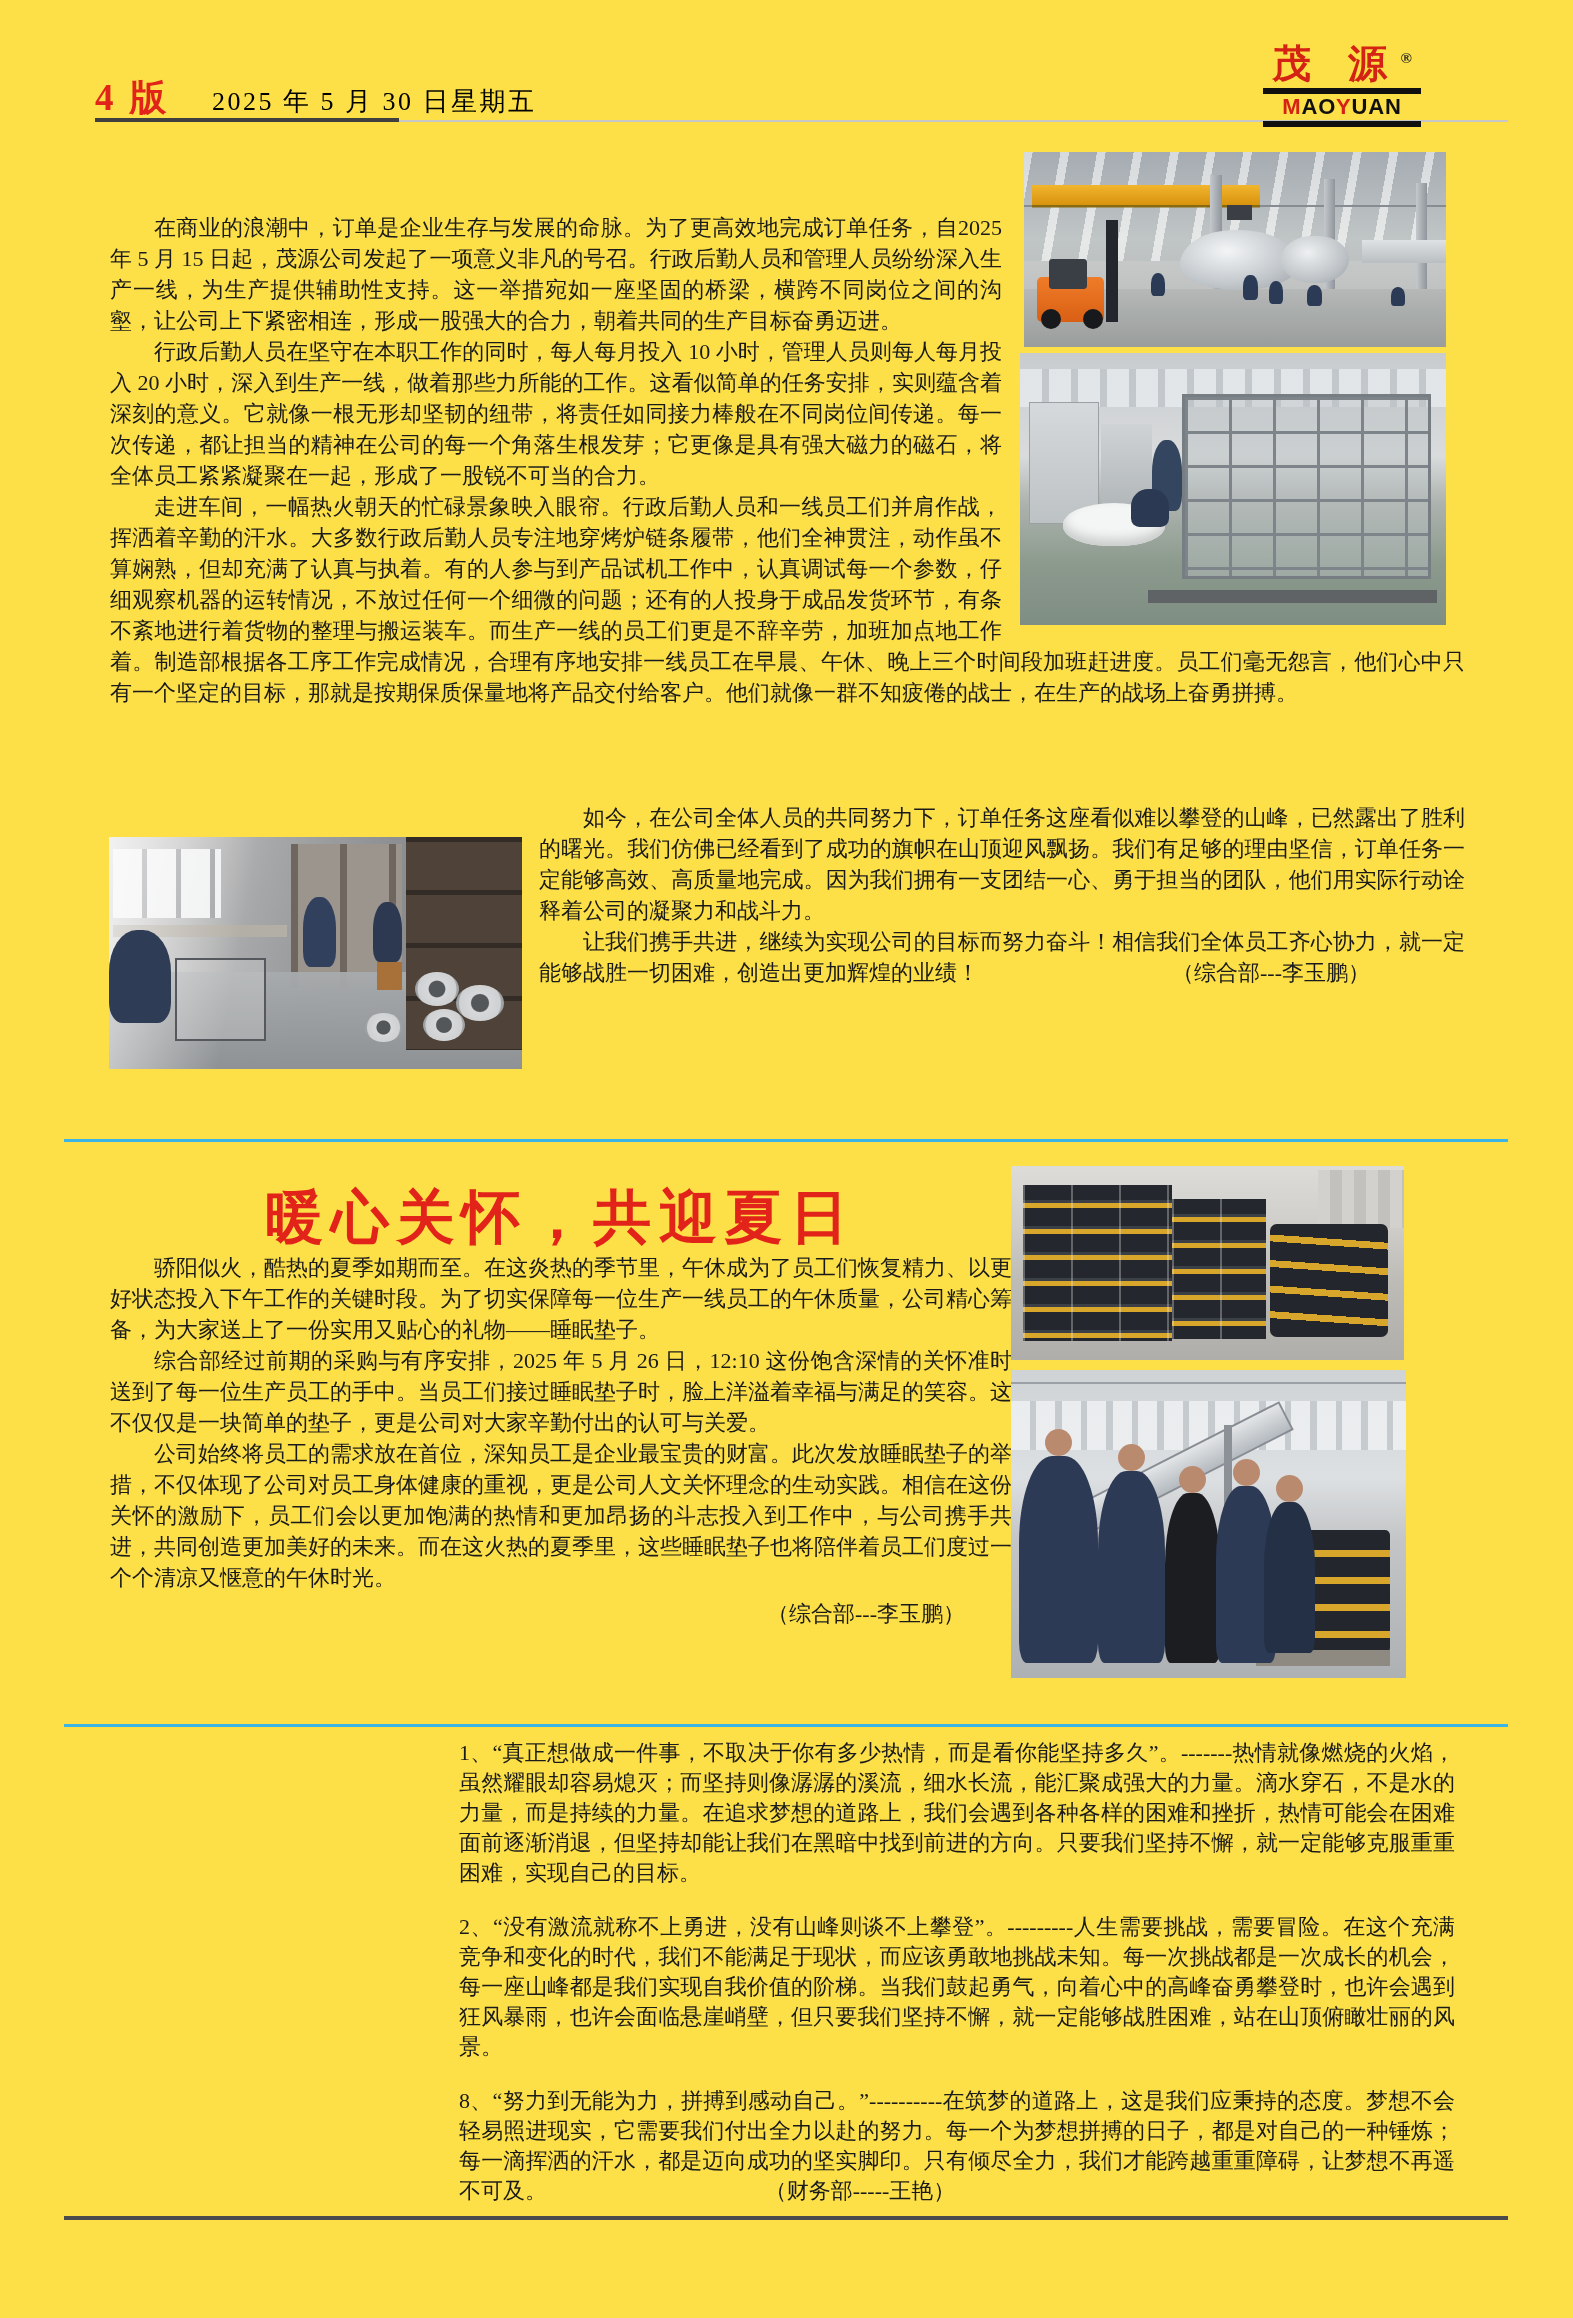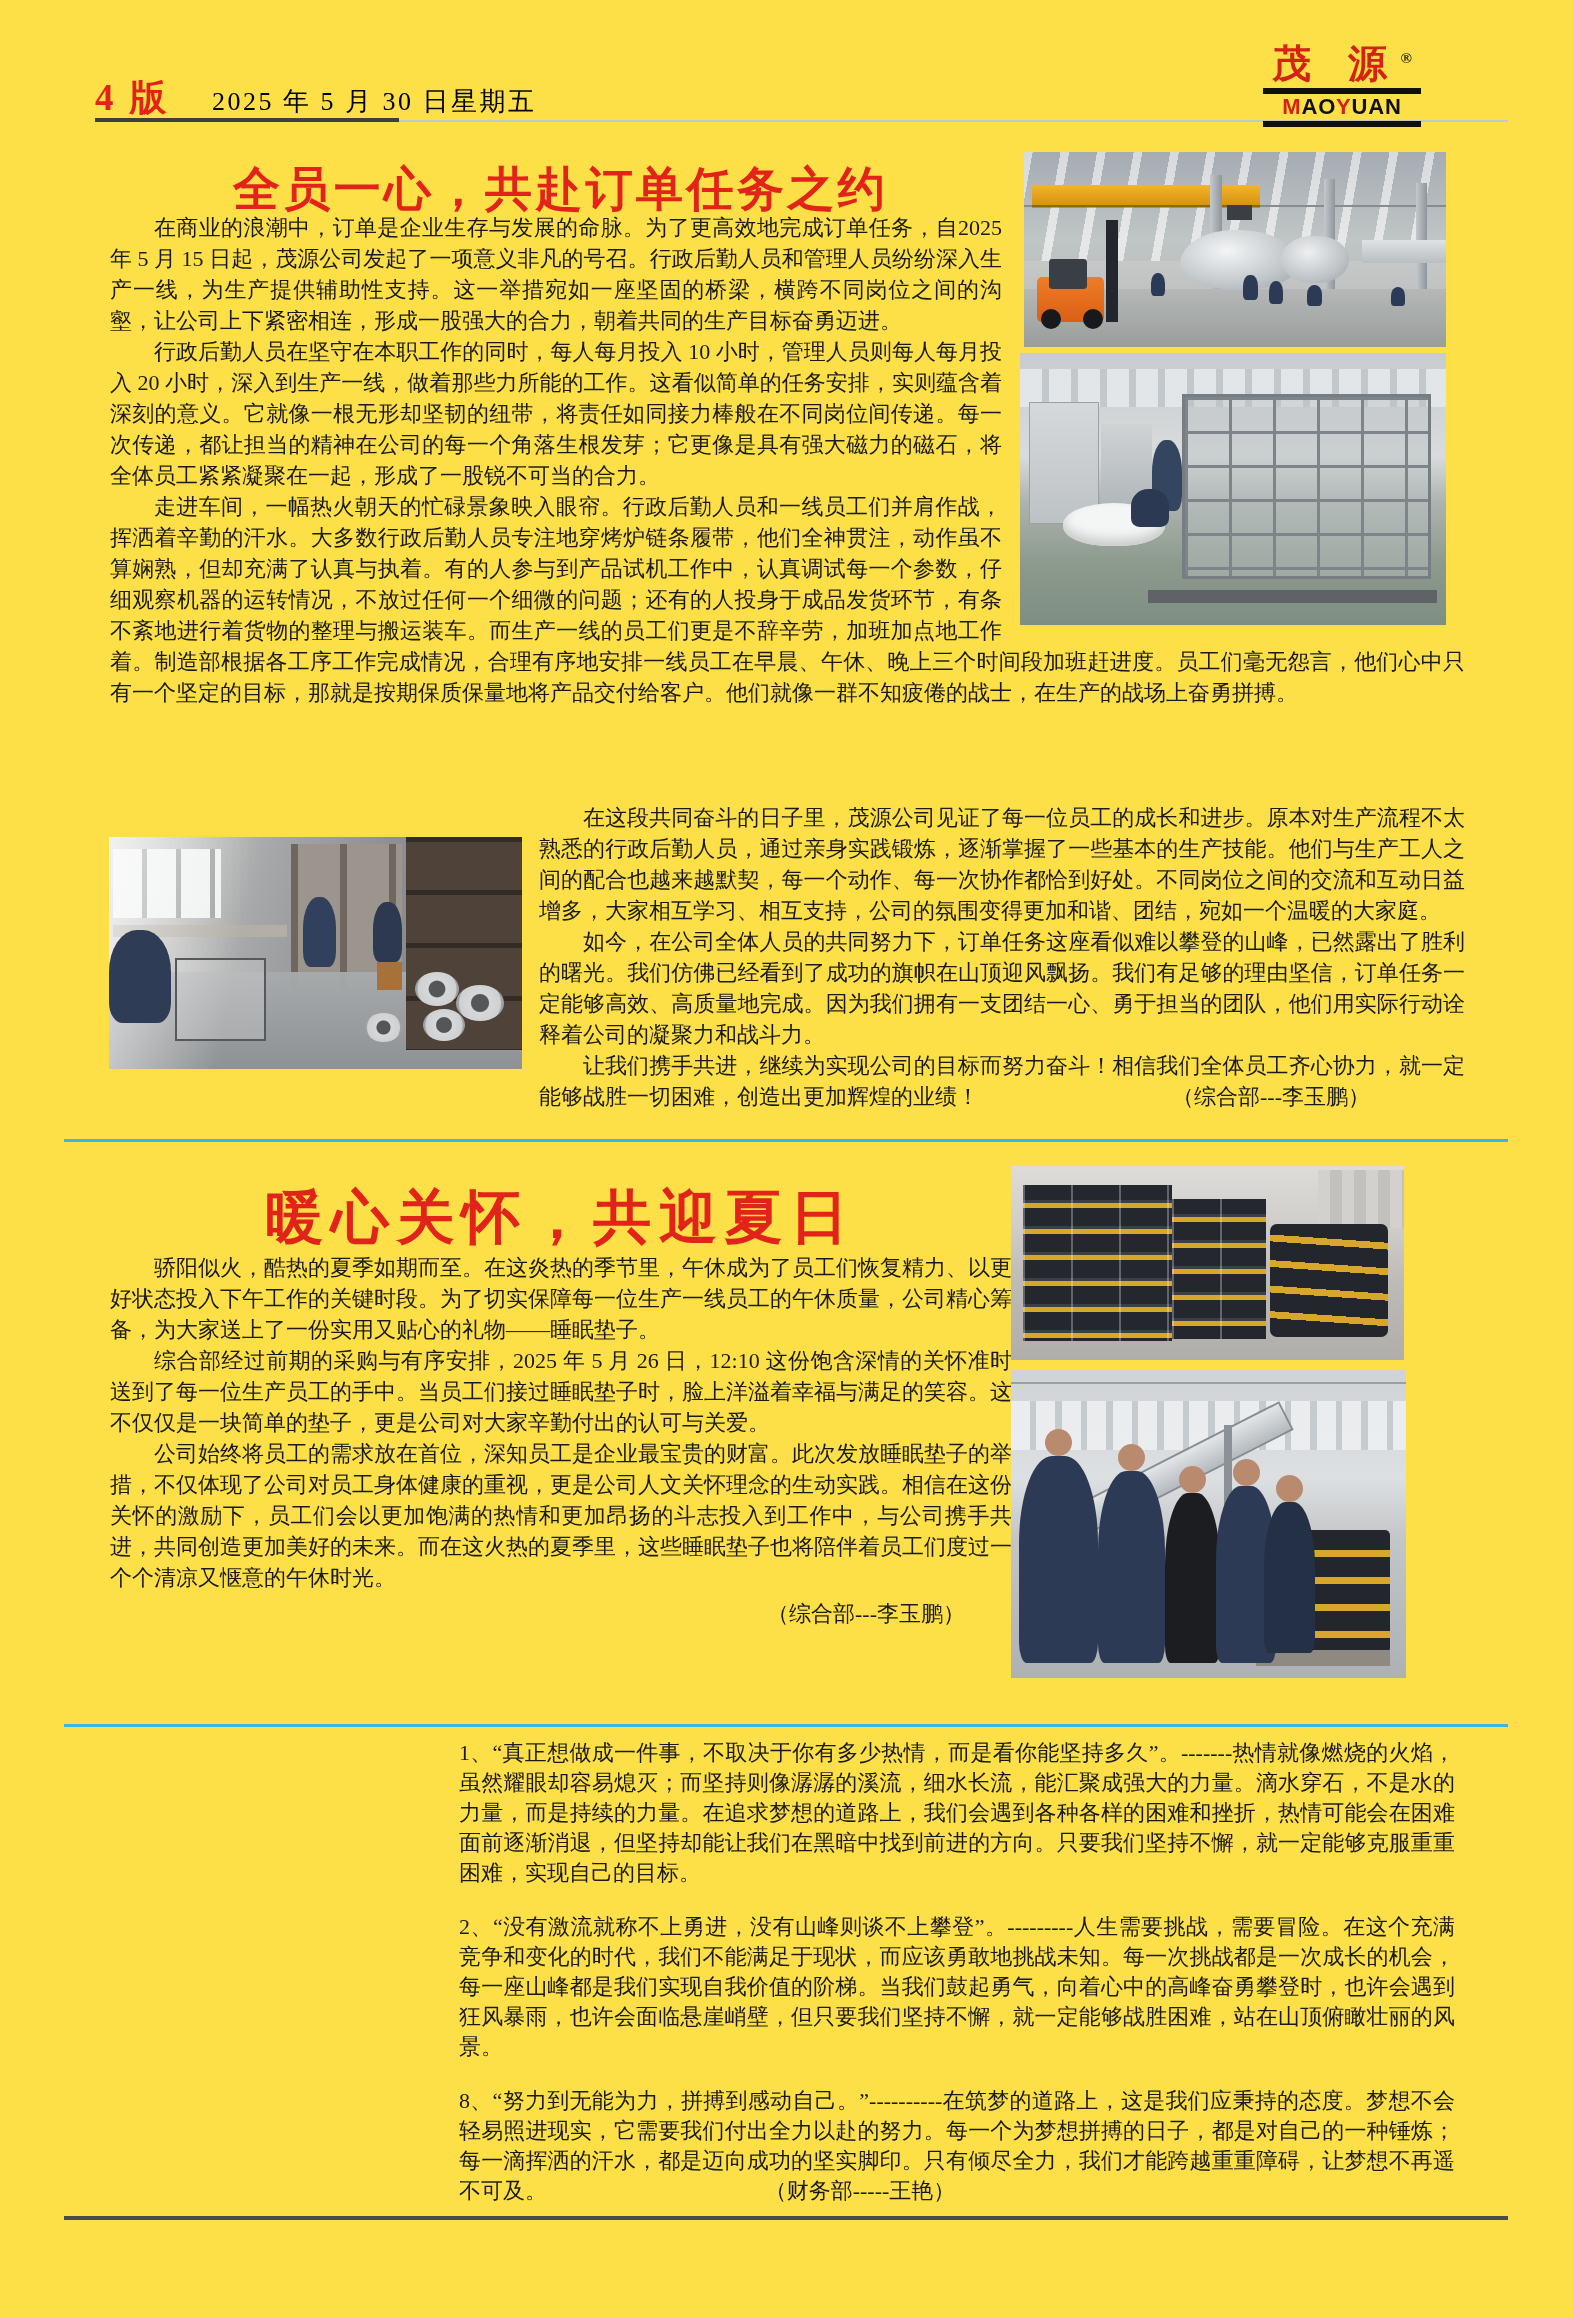--- a/index.html
+++ b/index.html
@@ -78,32 +78,30 @@
   <div class="hdr-pageno">4 版</div>
   <div class="hdr-date">2025 年 5 月 30 日星期五</div>
   <div class="hdr-rule-dark"></div>
   <div class="hdr-rule-light"></div>
 
   <div class="logo">
     <div class="logo-cn"><span>茂 源</span><span class="logo-reg">®</span></div>
     <div class="logo-en"><span class="lred">M</span><span class="lblk">AO</span><span class="lred">Y</span><span class="lblk">UAN</span></div>
   </div>
 
-  <div class="a-title a1-title">全员一心，共赴订单任务之约</div>
 
   <div class="a1-flow body-txt">
     <div class="spacer-r"></div>
     <p>在商业的浪潮中，订单是企业生存与发展的命脉。为了更高效地完成订单任务，自2025 年 5 月 15 日起，茂源公司发起了一项意义非凡的号召。行政后勤人员和管理人员纷纷深入生产一线，为生产提供辅助性支持。这一举措宛如一座坚固的桥梁，横跨不同岗位之间的沟壑，让公司上下紧密相连，形成一股强大的合力，朝着共同的生产目标奋勇迈进。</p>
     <p>行政后勤人员在坚守在本职工作的同时，每人每月投入 10 小时，管理人员则每人每月投入 20 小时，深入到生产一线，做着那些力所能的工作。这看似简单的任务安排，实则蕴含着深刻的意义。它就像一根无形却坚韧的纽带，将责任如同接力棒般在不同岗位间传递。每一次传递，都让担当的精神在公司的每一个角落生根发芽；它更像是具有强大磁力的磁石，将全体员工紧紧凝聚在一起，形成了一股锐不可当的合力。</p>
     <p>走进车间，一幅热火朝天的忙碌景象映入眼帘。行政后勤人员和一线员工们并肩作战，挥洒着辛勤的汗水。大多数行政后勤人员专注地穿烤炉链条履带，他们全神贯注，动作虽不算娴熟，但却充满了认真与执着。有的人参与到产品试机工作中，认真调试每一个参数，仔细观察机器的运转情况，不放过任何一个细微的问题；还有的人投身于成品发货环节，有条不紊地进行着货物的整理与搬运装车。而生产一线的员工们更是不辞辛劳，加班加点地工作着。制造部根据各工序工作完成情况，合理有序地安排一线员工在早晨、午休、晚上三个时间段加班赶进度。员工们毫无怨言，他们心中只有一个坚定的目标，那就是按期保质保量地将产品交付给客户。他们就像一群不知疲倦的战士，在生产的战场上奋勇拼搏。</p>
   </div>
 
   <div class="a1-wrap body-txt">
     <div class="spacer-l"></div>
-    <p>在这段共同奋斗的日子里，茂源公司见证了每一位员工的成长和进步。原本对生产流程不太熟悉的行政后勤人员，通过亲身实践锻炼，逐渐掌握了一些基本的生产技能。他们与生产工人之间的配合也越来越默契，每一个动作、每一次协作都恰到好处。不同岗位之间的交流和互动日益增多，大家相互学习、相互支持，公司的氛围变得更加和谐、团结，宛如一个温暖的大家庭。</p>
     <p>如今，在公司全体人员的共同努力下，订单任务这座看似难以攀登的山峰，已然露出了胜利的曙光。我们仿佛已经看到了成功的旗帜在山顶迎风飘扬。我们有足够的理由坚信，订单任务一定能够高效、高质量地完成。因为我们拥有一支团结一心、勇于担当的团队，他们用实际行动诠释着公司的凝聚力和战斗力。</p>
     <p>让我们携手共进，继续为实现公司的目标而努力奋斗！相信我们全体员工齐心协力，就一定能够战胜一切困难，创造出更加辉煌的业绩！</p>
     <div class="a1-sig">（综合部---李玉鹏）</div>
   </div>
 
   <div class="photo ph1">
     <div class="fill" style="background:linear-gradient(180deg,#a7adb3 0%,#c9cdcc 45%,#c3c6c4 62%,#b2b5b3 100%);"></div>
     <div style="left:0;top:0;right:0;height:56%;background:repeating-linear-gradient(100deg,rgba(255,255,255,.55) 0 8.5px,rgba(160,168,175,.22) 8.5px 36px);"></div>
     <div style="left:0;top:27%;width:100%;height:2.5px;background:#868c92;"></div>
     <div style="left:2%;top:17%;width:54%;height:10%;background:linear-gradient(180deg,#f2b52c,#d8930f);box-shadow:0 2.5px 0 #8a6a10;"></div>

